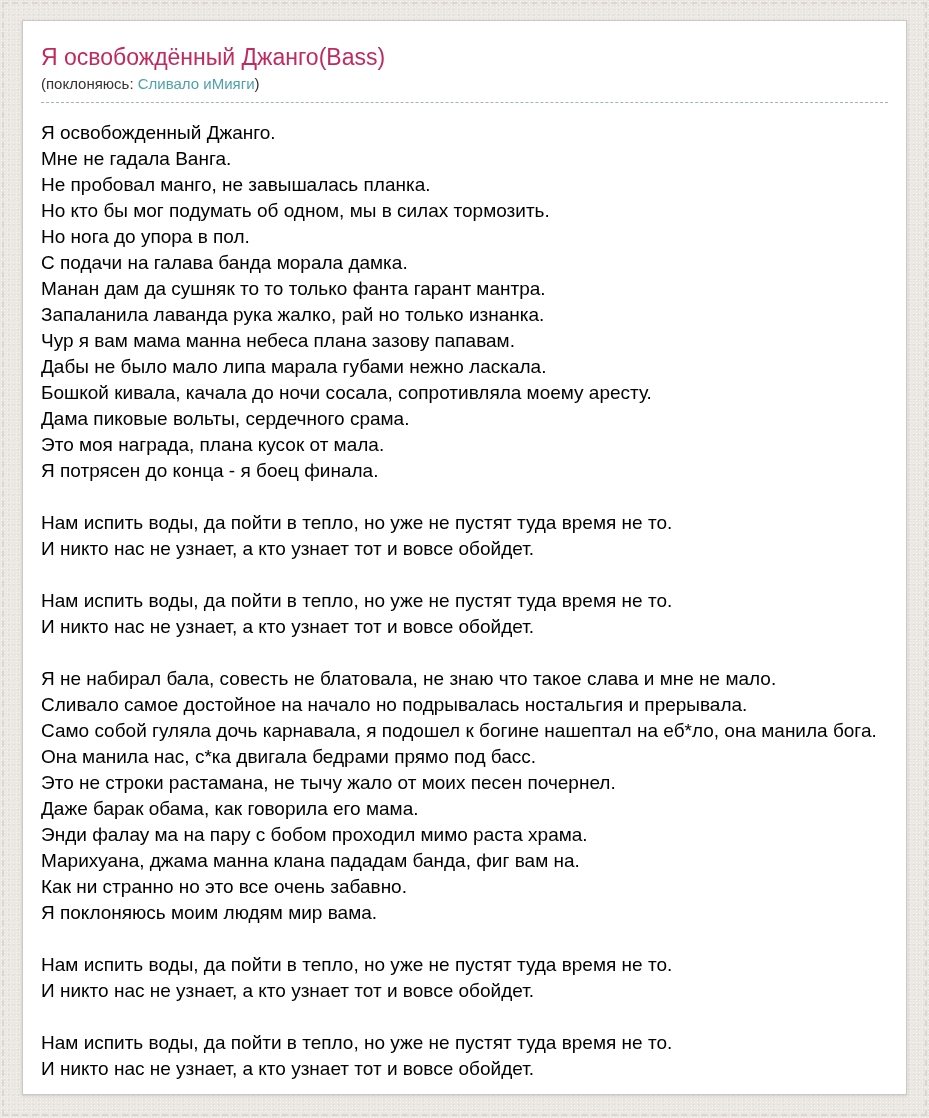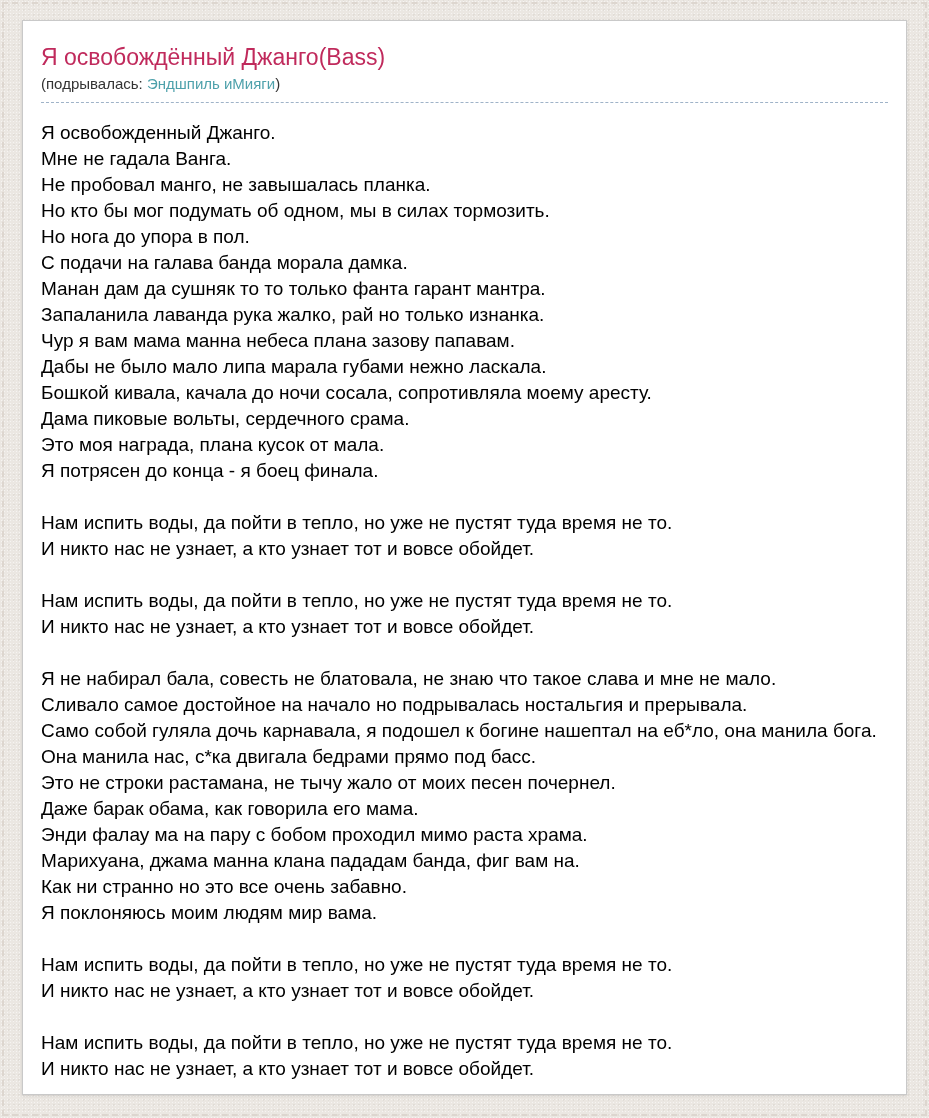--- a/index.html
+++ b/index.html
@@ -72,17 +72,17 @@
   .lyric-line:empty::before{content:"\00a0";}
 </style>
 </head>
 <body>
 
 <div class="frame"></div>
 
 <main class="card">
   <header class="song-header">
     <h1 class="title">Я освобождённый Джанго(Bass)</h1>
-    <div class="artist-line"><span>(подрывалась: </span><a class="artist-link">Эндшпиль иМияги</a><span>)</span></div>
+    <div class="artist-line"><span>(поклоняюсь: </span><a class="artist-link">Сливало иМияги</a><span>)</span></div>
   </header>
 
   <div class="lyrics"><div class="lyric-line">Я освобожденный Джанго.</div><div class="lyric-line">Мне не гадала Ванга.</div><div class="lyric-line">Не пробовал манго, не завышалась планка.</div><div class="lyric-line">Но кто бы мог подумать об одном, мы в силах тормозить.</div><div class="lyric-line">Но нога до упора в пол.</div><div class="lyric-line">С подачи на галава банда морала дамка.</div><div class="lyric-line">Манан дам да сушняк то то только фанта гарант мантра.</div><div class="lyric-line">Запаланила лаванда рука жалко, рай но только изнанка.</div><div class="lyric-line">Чур я вам мама манна небеса плана зазову папавам.</div><div class="lyric-line">Дабы не было мало липа марала губами нежно ласкала.</div><div class="lyric-line">Бошкой кивала, качала до ночи сосала, сопротивляла моему аресту.</div><div class="lyric-line">Дама пиковые вольты, сердечного срама.</div><div class="lyric-line">Это моя награда, плана кусок от мала.</div><div class="lyric-line">Я потрясен до конца - я боец финала.</div><div class="lyric-line"></div><div class="lyric-line">Нам испить воды, да пойти в тепло, но уже не пустят туда время не то.</div><div class="lyric-line">И никто нас не узнает, а кто узнает тот и вовсе обойдет.</div><div class="lyric-line"></div><div class="lyric-line">Нам испить воды, да пойти в тепло, но уже не пустят туда время не то.</div><div class="lyric-line">И никто нас не узнает, а кто узнает тот и вовсе обойдет.</div><div class="lyric-line"></div><div class="lyric-line">Я не набирал бала, совесть не блатовала, не знаю что такое слава и мне не мало.</div><div class="lyric-line">Сливало самое достойное на начало но подрывалась ностальгия и прерывала.</div><div class="lyric-line">Само собой гуляла дочь карнавала, я подошел к богине нашептал на еб*ло, она манила бога.</div><div class="lyric-line">Она манила нас, с*ка двигала бедрами прямо под басс.</div><div class="lyric-line">Это не строки растамана, не тычу жало от моих песен почернел.</div><div class="lyric-line">Даже барак обама, как говорила его мама.</div><div class="lyric-line">Энди фалау ма на пару с бобом проходил мимо раста храма.</div><div class="lyric-line">Марихуана, джама манна клана пададам банда, фиг вам на.</div><div class="lyric-line">Как ни странно но это все очень забавно.</div><div class="lyric-line">Я поклоняюсь моим людям мир вама.</div><div class="lyric-line"></div><div class="lyric-line">Нам испить воды, да пойти в тепло, но уже не пустят туда время не то.</div><div class="lyric-line">И никто нас не узнает, а кто узнает тот и вовсе обойдет.</div><div class="lyric-line"></div><div class="lyric-line">Нам испить воды, да пойти в тепло, но уже не пустят туда время не то.</div><div class="lyric-line">И никто нас не узнает, а кто узнает тот и вовсе обойдет.</div></div>
 </main>
 
 </body></html>

